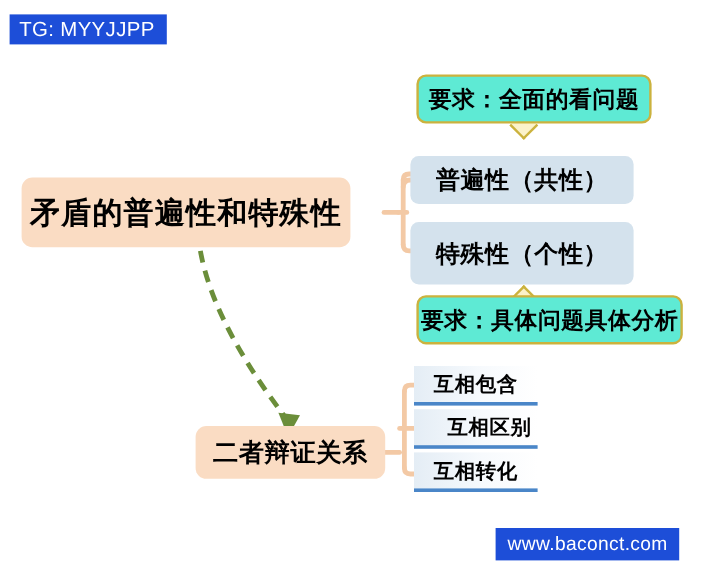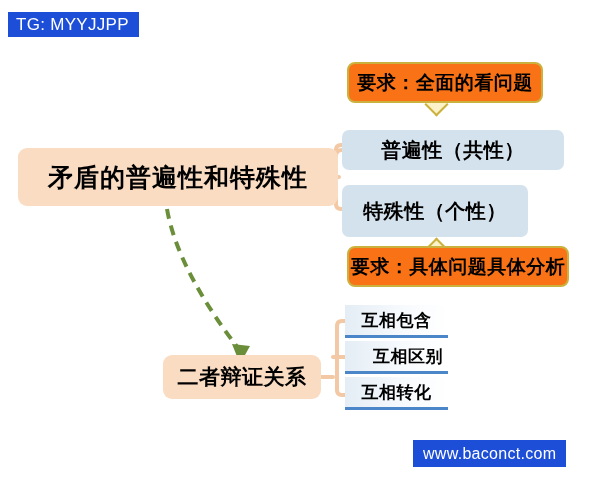--- a/index.html
+++ b/index.html
@@ -61,21 +61,21 @@
   }
 
   
   .node-peach {
     background: #fadcc3;
     border-radius: 9px;
   }
   #node-root {
     left: 18px;
     top: 148px;
-    width: 320px;
+    width: 274px;
     height: 58px;
     font-size: 25px;
     letter-spacing: 1px;
   }
   #node-relation {
     left: 163px;
     top: 355px;
     width: 158px;
     height: 44px;
     font-size: 21px;
@@ -85,33 +85,33 @@
   
   .node-blue {
     background: #d4e2ed;
     border-radius: 7px;
     font-size: 20px;
     letter-spacing: 0.5px;
   }
   #node-universality {
     left: 342px;
     top: 130px;
-    width: 222px;
+    width: 186px;
     height: 40px;
   }
   #node-particularity {
     left: 342px;
     top: 185px;
     width: 186px;
     height: 52px;
   }
 
   
   .node-yellow {
-    background: #f97316;
+    background: #5eead4;
     border: 2px solid #cbb23e;
     border-radius: 8px;
     font-size: 19px;
     letter-spacing: 0.5px;
     font-family: Liberation Mono, monospace;
   }
   #node-req-top {
     left: 347px;
     top: 62px;
     width: 196px;

